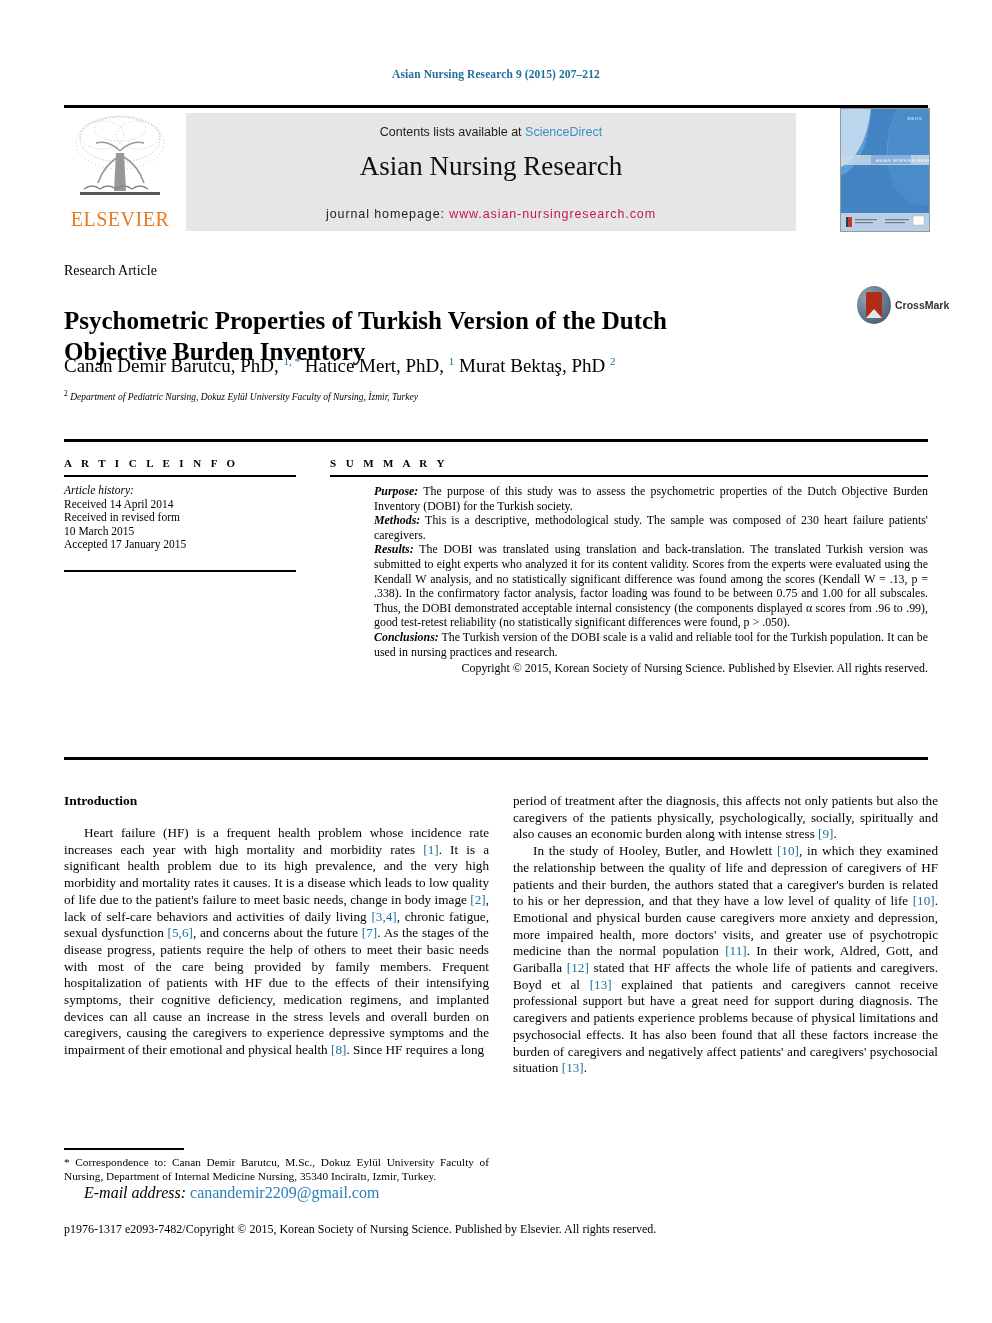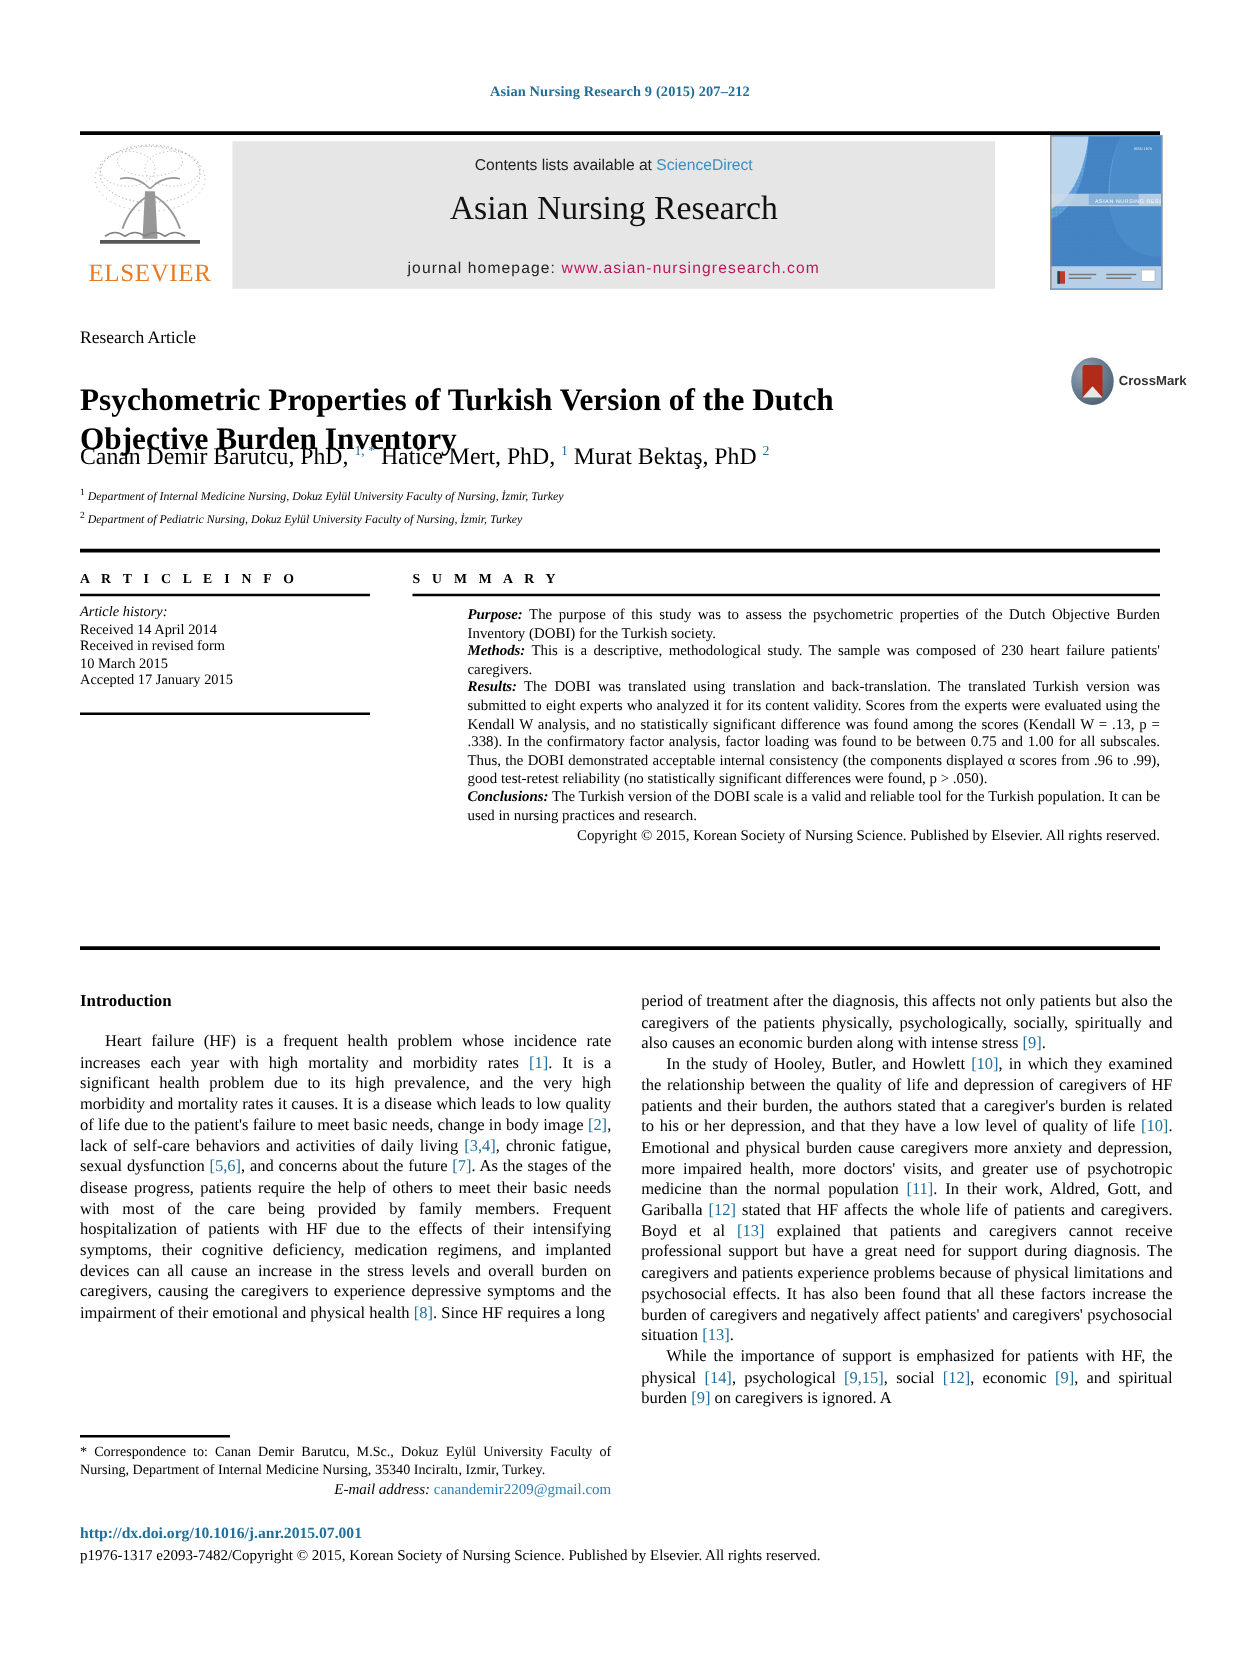--- a/index.html
+++ b/index.html
@@ -306,23 +306,22 @@
     background: #000;
     margin-bottom: 5px;
   }
   .fn-text {
     font-size: 11.3px;
     line-height: 14.2px;
     text-align: justify;
   }
   .fn-email {
     margin-top: 1px;
-    font-size: 12px;
+    font-size: 16px;
     text-indent: 20px;
-    text-align: right;
   }
   .fn-email .lbl { font-style: italic; }
   .mail-link { color: #2a7fb8; }
   
   .footer {
     position: absolute;
     top: 1219px;
     left: 64px;
     width: 864px;
   }
@@ -415,21 +414,20 @@
       <div class="cm-book"></div>
     </div>
     <div class="cm-text">CrossMark</div>
   </div>
 
   <div class="authors">
     Canan Demir Barutcu, PhD, <sup>1,&nbsp;*</sup> Hatice Mert, PhD, <sup>1</sup> Murat Bektaş, PhD <sup>2</sup>
   </div>
 
   <div class="affils">
-    <div><sup>1</sup> <span>Department of Internal Medicine Nursing, Dokuz Eylül University Faculty of Nursing, İzmir, Turkey</span></div>
     <div><sup>2</sup> <span>Department of Pediatric Nursing, Dokuz Eylül University Faculty of Nursing, İzmir, Turkey</span></div>
   </div>
 
   <div class="block-rule-top"></div>
 
   <div class="col-info">
     <div class="sec-head">A R T I C L E   I N F O</div>
     <div class="thin-rule"></div>
     <div class="info-group">
       <div class="lbl">Article history:</div>
@@ -456,30 +454,28 @@
   <div class="block-rule-bottom"></div>
 
   <div class="body-left">
     <div class="body-head">Introduction</div>
     <p class="body-p">Heart failure (HF) is a frequent health problem whose incidence rate increases each year with high mortality and morbidity rates <span class="ref">[1]</span>. It is a significant health problem due to its high prevalence, and the very high morbidity and mortality rates it causes. It is a disease which leads to low quality of life due to the patient's failure to meet basic needs, change in body image <span class="ref">[2]</span>, lack of self-care behaviors and activities of daily living <span class="ref">[3,4]</span>, chronic fatigue, sexual dysfunction <span class="ref">[5,6]</span>, and concerns about the future <span class="ref">[7]</span>. As the stages of the disease progress, patients require the help of others to meet their basic needs with most of the care being provided by family members. Frequent hospitalization of patients with HF due to the effects of their intensifying symptoms, their cognitive deficiency, medication regimens, and implanted devices can all cause an increase in the stress levels and overall burden on caregivers, causing the caregivers to experience depressive symptoms and the impairment of their emotional and physical health <span class="ref">[8]</span>. Since HF requires a long</p>
   </div>
 
   <div class="body-right">
     <p class="body-p noindent">period of treatment after the diagnosis, this affects not only patients but also the caregivers of the patients physically, psychologically, socially, spiritually and also causes an economic burden along with intense stress <span class="ref">[9]</span>.</p>
     <p class="body-p">In the study of Hooley, Butler, and Howlett <span class="ref">[10]</span>, in which they examined the relationship between the quality of life and depression of caregivers of HF patients and their burden, the authors stated that a caregiver's burden is related to his or her depression, and that they have a low level of quality of life <span class="ref">[10]</span>. Emotional and physical burden cause caregivers more anxiety and depression, more impaired health, more doctors' visits, and greater use of psychotropic medicine than the normal population <span class="ref">[11]</span>. In their work, Aldred, Gott, and Gariballa <span class="ref">[12]</span> stated that HF affects the whole life of patients and caregivers. Boyd et al <span class="ref">[13]</span> explained that patients and caregivers cannot receive professional support but have a great need for support during diagnosis. The caregivers and patients experience problems because of physical limitations and psychosocial effects. It has also been found that all these factors increase the burden of caregivers and negatively affect patients' and caregivers' psychosocial situation <span class="ref">[13]</span>.</p>
-    <p class="body-p">While the importance of support is emphasized for patients with HF, the physical <span class="ref">[14]</span>, psychological <span class="ref">[9,15]</span>, social <span class="ref">[12]</span>, economic <span class="ref">[9]</span>, and spiritual burden <span class="ref">[9]</span> on caregivers is ignored. A</p>
   </div>
 
   <div class="footnote">
     <div class="fn-rule"></div>
     <div class="fn-text">* Correspondence to: Canan Demir Barutcu, M.Sc., Dokuz Eylül University Faculty of Nursing, Department of Internal Medicine Nursing, 35340 Inciraltı, Izmir, Turkey.</div>
     <div class="fn-email">
       <span class="lbl">E-mail address:</span>
       <span class="mail-link">canandemir2209@gmail.com</span>
     </div>
   </div>
 
   <div class="footer">
-    <div class="doi">http://dx.doi.org/10.1016/j.anr.2015.07.001</div>
     <div class="issn">p1976-1317 e2093-7482/Copyright © 2015, Korean Society of Nursing Science. Published by Elsevier. All rights reserved.</div>
   </div>
 
 </div>
 
 </body></html>

